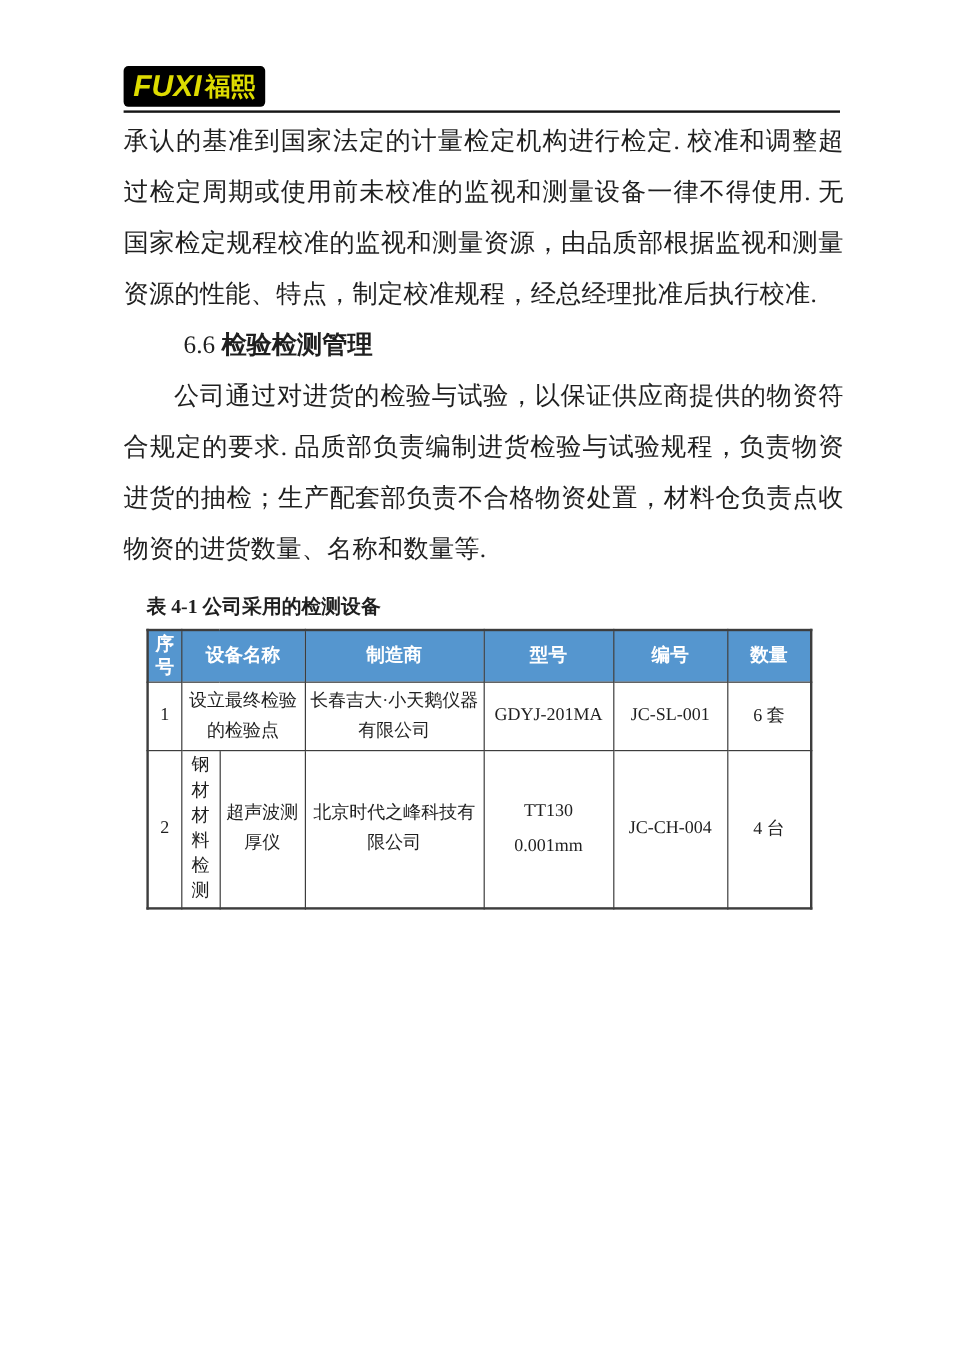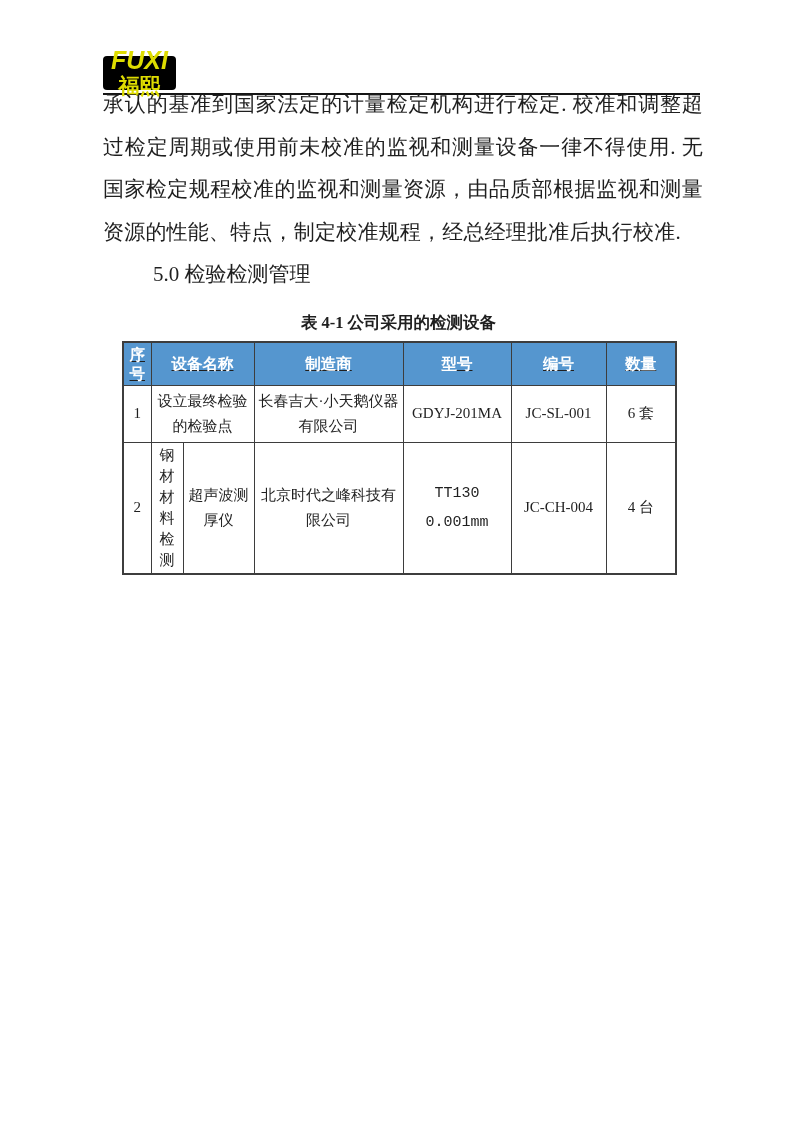--- a/index.html
+++ b/index.html
@@ -12,99 +12,100 @@
     overflow: hidden;
   }
   .page { position: absolute; inset: 0; background: #ffffff; }
 
   
   .doc-header { position: absolute; top: 55px; left: 103px; width: 597px; }
   .logo {
     display: inline-flex; align-items: center; justify-content: center;
     gap: 3px;
     background: #000000; color: #dedc00;
-    height: 34px; padding: 0 8px; border-radius: 4px; flex-direction: column;
+    height: 34px; padding: 0 8px; border-radius: 4px;
   }
   .logo .latin {
     font-family: "Liberation Sans", "DejaVu Sans", sans-serif;
     font-weight: bold; font-style: italic;
     font-size: 25px; letter-spacing: 0px; line-height: 1;
   }
   .logo .cjk { font-weight: bold; font-size: 21px; line-height: 1; }
   .header-rule {
     margin-top: 3px; width: 597px; height: 2px; background: #151515;
   }
 
   
-  .content { position: absolute; top: 83px; left: 103px; width: 600px; }
+  .content { position: absolute; top: 96px; left: 103px; width: 600px; }
   .body-text {
     font-size: 21px; line-height: 42.5px;
     text-align: justify;
     letter-spacing: 0.2px;
   }
   .indent { text-indent: 2em; }
   .p3 { margin-top: 13px; }
   .section-heading {
     font-size: 21px; line-height: 42.5px;
     padding-left: 50px; font-weight: normal;
   }
-  .section-heading .h-title { font-weight: normal; }
+  .section-heading .h-title { font-weight: bold; }
 
   
   .table-caption {
     margin-top: 14px;
-    text-align: center; font-weight: bold; font-size: 16.5px;
+    font-weight: bold; font-size: 16.5px;
     line-height: 26px; width: 553px; margin-left: 19px;
   }
 
   
   table.equipment {
     margin-top: 5px; margin-left: 19px;
     width: 553px;
     border-collapse: collapse;
     table-layout: fixed;
     border: 2px solid #3d3d3d;
   }
   table.equipment th, table.equipment td {
     border: 1px solid #3d3d3d;
     font-size: 15px;
     text-align: center; vertical-align: middle;
     padding: 2px 3px;
   }
-  table.equipment thead tr { height: 31px; text-decoration: underline; }
+  table.equipment thead tr { height: 31px; }
   table.equipment thead th {
     background: #5596cf; color: #ffffff;
     font-weight: bold; font-size: 15.5px; line-height: 19px;
   }
   tr.row-1 { height: 57px; }
   tr.row-2 { height: 128px; }
   td.name-left { text-align: left; padding-left: 6px; line-height: 25px; }
   td.cell-manufacturer { line-height: 25px; margin-top: 28px; }
   td.cell-vertical { word-break: break-all; line-height: 21px; padding: 1px 8px; }
   td.cell-name-2 { line-height: 25px; }
-  .block { display: block; line-height: 29px; font-family: Liberation Mono, monospace; }
+  .block { display: block; line-height: 29px; }
 </style>
 </head>
 <body>
 
 <div class="page">
 
   <div class="doc-header">
     <div class="logo">
       <span class="latin">FUXI</span>
         <span class="cjk">福熙</span>
     </div>
     <div class="header-rule"></div>
   </div>
 
   <div class="content">
     <p class="body-text">承认的基准到国家法定的计量检定机构进行检定. 校准和调整超过检定周期或使用前未校准的监视和测量设备一律不得使用. 无国家检定规程校准的监视和测量资源，由品质部根据监视和测量资源的性能、特点，制定校准规程，经总经理批准后执行校准.</p>
 
-    <h2 class="section-heading"><span>5.0</span> <span class="h-title">检验检测管理</span></h2>
+    <h2 class="section-heading"><span>6.6</span> <span class="h-title">检验检测管理</span></h2>
 
+    <p class="body-text indent">公司通过对进货的检验与试验，以保证供应商提供的物资符合规定的要求. 品质部负责编制进货检验与试验规程，负责物资进货的抽检；生产配套部负责不合格物资处置，材料仓负责点收物资的进货数量、名称和数量等.</p>
 
 
     <div class="table-caption">表 4-1 公司采用的检测设备</div>
 
     <table class="equipment">
       <colgroup>
         <col style="width:28px">
         <col style="width:32px">
         <col style="width:71px">
         <col style="width:149px">

